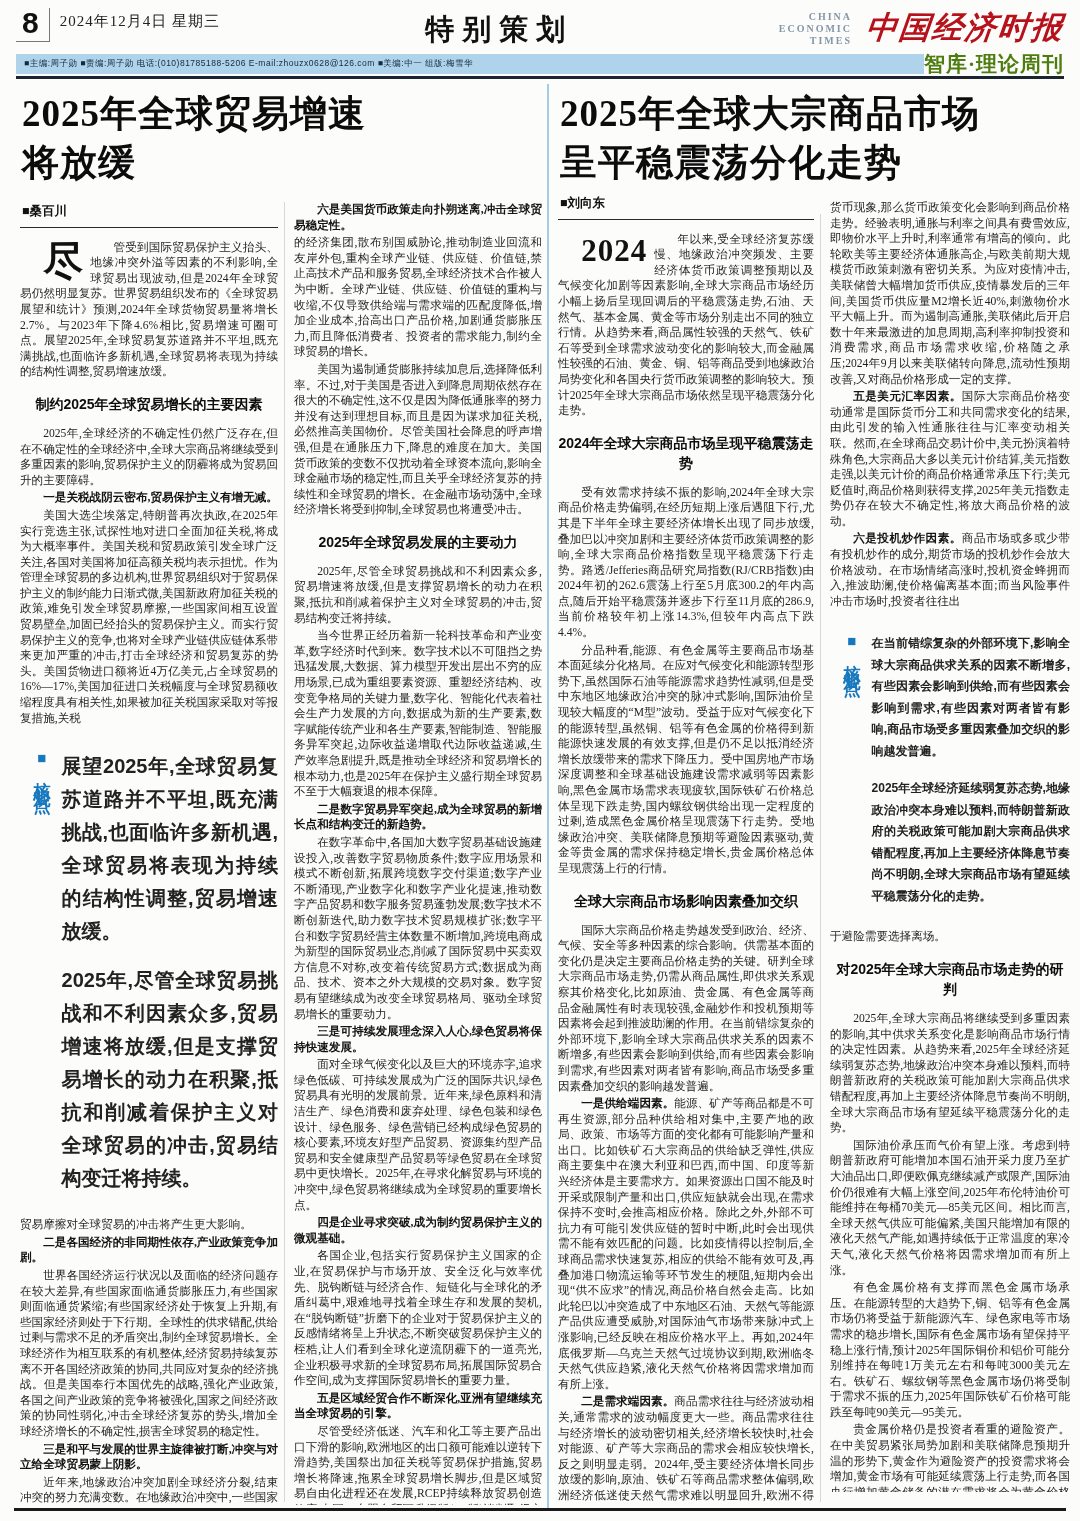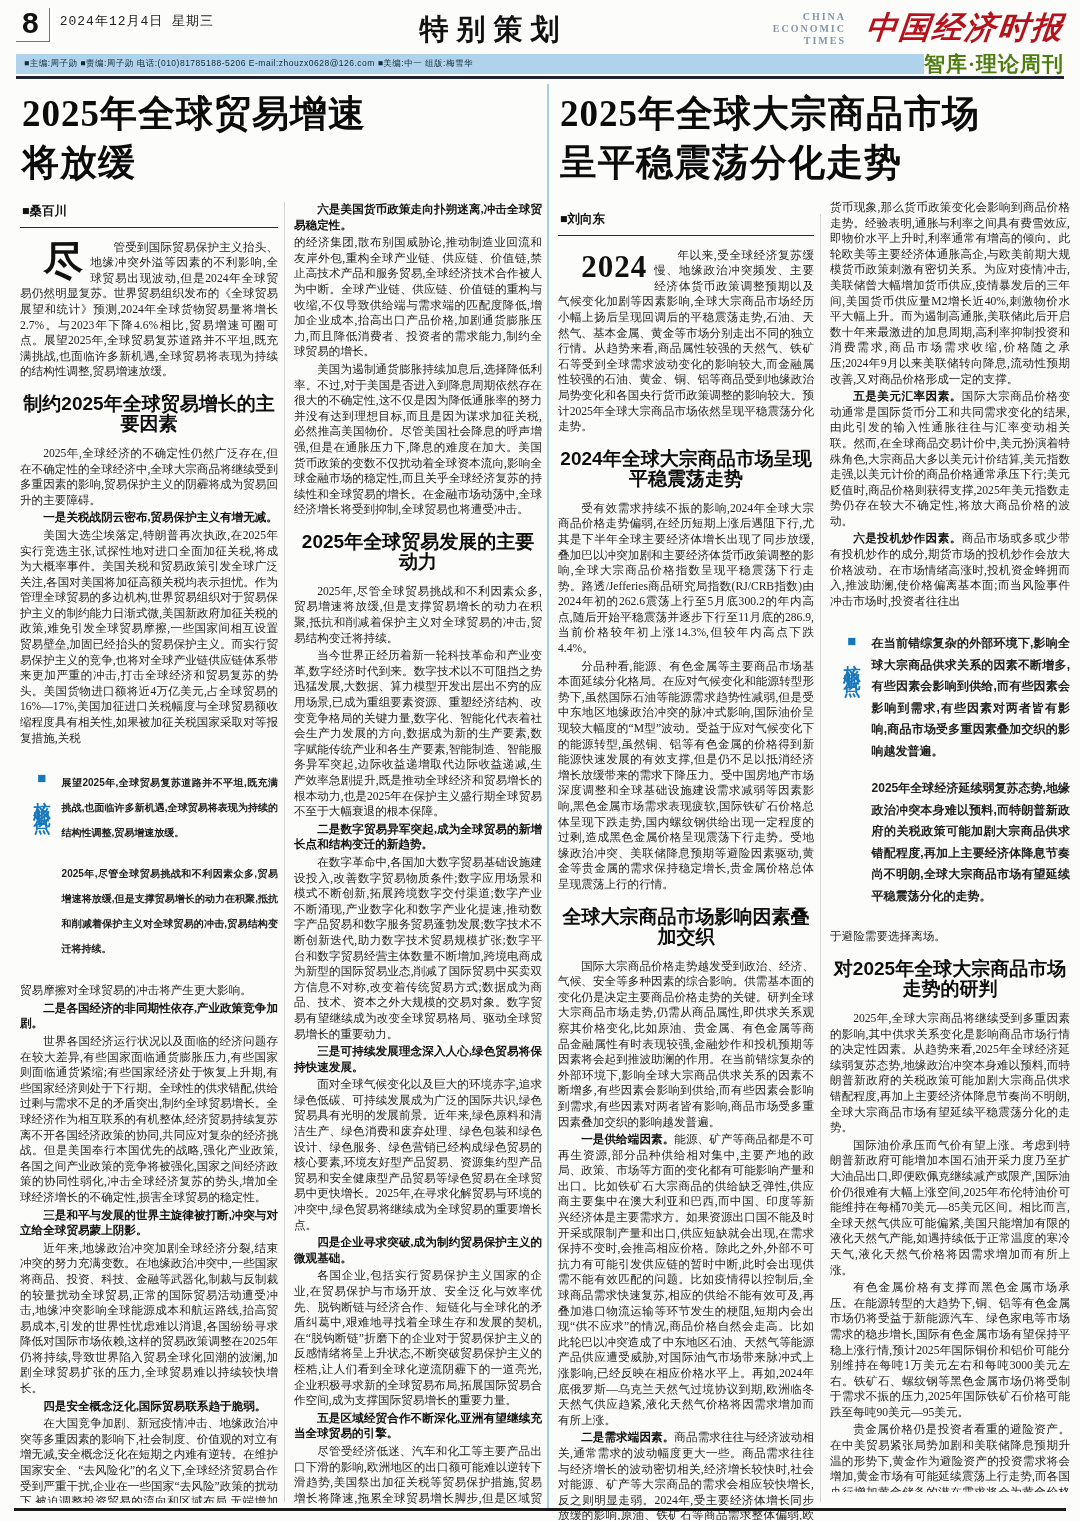--- a/index.html
+++ b/index.html
@@ -4,24 +4,24 @@
 <title>中国经济时报 · 智库·理论周刊</title>
 <style>
   html,body{margin:0;padding:0;background:#e8e8e6;}
   .page{position:relative;width:1080px;height:1521px;margin:0 auto;background:#fcfcfa;
         font-family:"Liberation Serif",serif;color:#222;overflow:hidden;}
   
   .hdr-top{display:flex;align-items:flex-start;padding:8px 16px 0 16px;height:44px;}
   .corner{display:flex;align-items:flex-start;}
   .pageno{font-family:"Liberation Sans",sans-serif;font-size:30px;font-weight:700;line-height:30px;
           padding:0 10px 3px 6px;border-right:1px solid #777;border-bottom:1px solid #777;color:#111;}
-  .dateline{font-size:13px;color:#222;margin:4px 0 0 10px;letter-spacing:1px;font-family:Liberation Mono, monospace;}
+  .dateline{font-size:15px;color:#222;margin:4px 0 0 10px;letter-spacing:1px;font-family:Liberation Serif, serif;}
   .section-title{flex:1;text-align:center;font-size:29px;font-weight:700;letter-spacing:8px;color:#111;
           margin-top:2px;font-family:"Liberation Serif",serif;}
-  .logo-block{display:flex;align-items:center;gap:20px;}
+  .logo-block{display:flex;align-items:center;gap:14px;}
   .logo-en{white-space:pre-line;text-align:right;font-family:"Liberation Serif",serif;
            font-size:10px;font-weight:700;letter-spacing:2px;color:#8496a8;line-height:12px;margin-top:2px;}
   .logo-cn{font-size:31px;font-weight:700;font-style:italic;color:#b5121b;letter-spacing:2px;
            font-family:"Liberation Serif",serif;transform:skewX(-6deg);line-height:40px;}
   .hdr-band{display:flex;align-items:stretch;margin:2px 16px 0 16px;height:20px;}
   .band-blue{flex:1;background:#aed3ea;display:flex;align-items:center;padding:4px 8px;}
   .band-text{font-family:"Liberation Sans",sans-serif;font-size:8.5px;color:#13293d;letter-spacing:.5px;}
   .weekly{width:140px;display:flex;align-items:center;justify-content:flex-end;
           font-family:Liberation Serif, serif;font-size:21px;font-weight:700;color:#4d7c0f;letter-spacing:1px;}
   .hdr-rule{margin:2px 16px 0 16px;height:3px;background:#1c2430;}
@@ -33,43 +33,43 @@
   .bottom-rule{position:absolute;left:14px;width:1052px;top:1508px;height:3px;background:#191919;}
   
   .headline{position:absolute;font-weight:700;color:#0c0c0c;line-height:1.32;letter-spacing:1px;
             font-family:"Liberation Serif",serif;font-size:37px;}
   .hl-left{left:22px;top:90px;width:512px;}
   .hl-right{left:560px;top:90px;width:510px;}
   
   .col{position:absolute;overflow:hidden;font-size:11.6px;line-height:15.6px;text-align:justify;color:#1f1f1f;}
   .col-a{left:20px;top:200px;width:258px;height:1303px;}
   .col-b{left:294px;top:200px;width:248px;height:1305px;}
-  .col-c{left:558px;top:208px;width:256px;height:1312px;}
+  .col-c{left:558px;top:192px;width:256px;height:1312px;}
   .col-d{left:830px;top:200px;width:240px;height:1292px;}
   .byline{font-family:"Liberation Sans",sans-serif;font-size:12.5px;font-weight:700;color:#111;
           padding:4px 0 7px 2px;border-bottom:1.5px solid #2a2a2a;margin-bottom:12px;}
   .blk{margin:0 0 2px 0;}
   .blk.p,.blk.attr{text-indent:2em;}
   .blk.cont{text-indent:0;}
   .blk.b{font-weight:700;text-indent:2em;color:#141414;margin:2px 0;}
   .blk .lead{font-weight:700;color:#141414;}
-  .blk.sub{font-family:"Liberation Sans",sans-serif;font-weight:700;font-size:19px;line-height:20px;
+  .blk.sub{font-family:"Liberation Sans",sans-serif;font-weight:700;font-size:14px;line-height:20px;
            text-align:center;text-indent:0;margin:14px 0 12px 0;color:#0e0e0e;}
   .cap{float:left;font-size:40px;line-height:38px;font-weight:700;padding:2px 7px 0 0;color:#111;
        font-family:"Liberation Serif",serif;}
   .capnum{font-size:31px;line-height:30px;padding-top:4px;letter-spacing:1px;}
   
   .corebox{display:flex;gap:12px;margin:16px 0 14px 0;padding:8px 0 8px 14px;}
   .core-label{display:flex;flex-direction:column;align-items:center;color:#1878be;
               font-family:"Liberation Sans",sans-serif;font-weight:700;}
   .core-square{font-size:15px;line-height:16px;}
   .core-vert{writing-mode:vertical-rl;text-orientation:upright;font-size:17px;letter-spacing:5px;margin-top:2px;}
   .core-text{flex:1;display:flex;flex-direction:column;gap:16px;}
   .core-p{font-family:"Liberation Sans",sans-serif;font-weight:600;color:#222;text-align:justify;}
-  .corebox-left .core-p{font-size:10px;line-height:25px;}
+  .corebox-left .core-p{font-size:20px;line-height:33px;}
   .corebox-right .core-p{font-size:12px;line-height:21.5px;}
 </style>
 </head>
 <body>
 
 <div class="page">
 
   <div class="hdr-top">
     <div class="corner">
       <div class="pageno">8</div>

